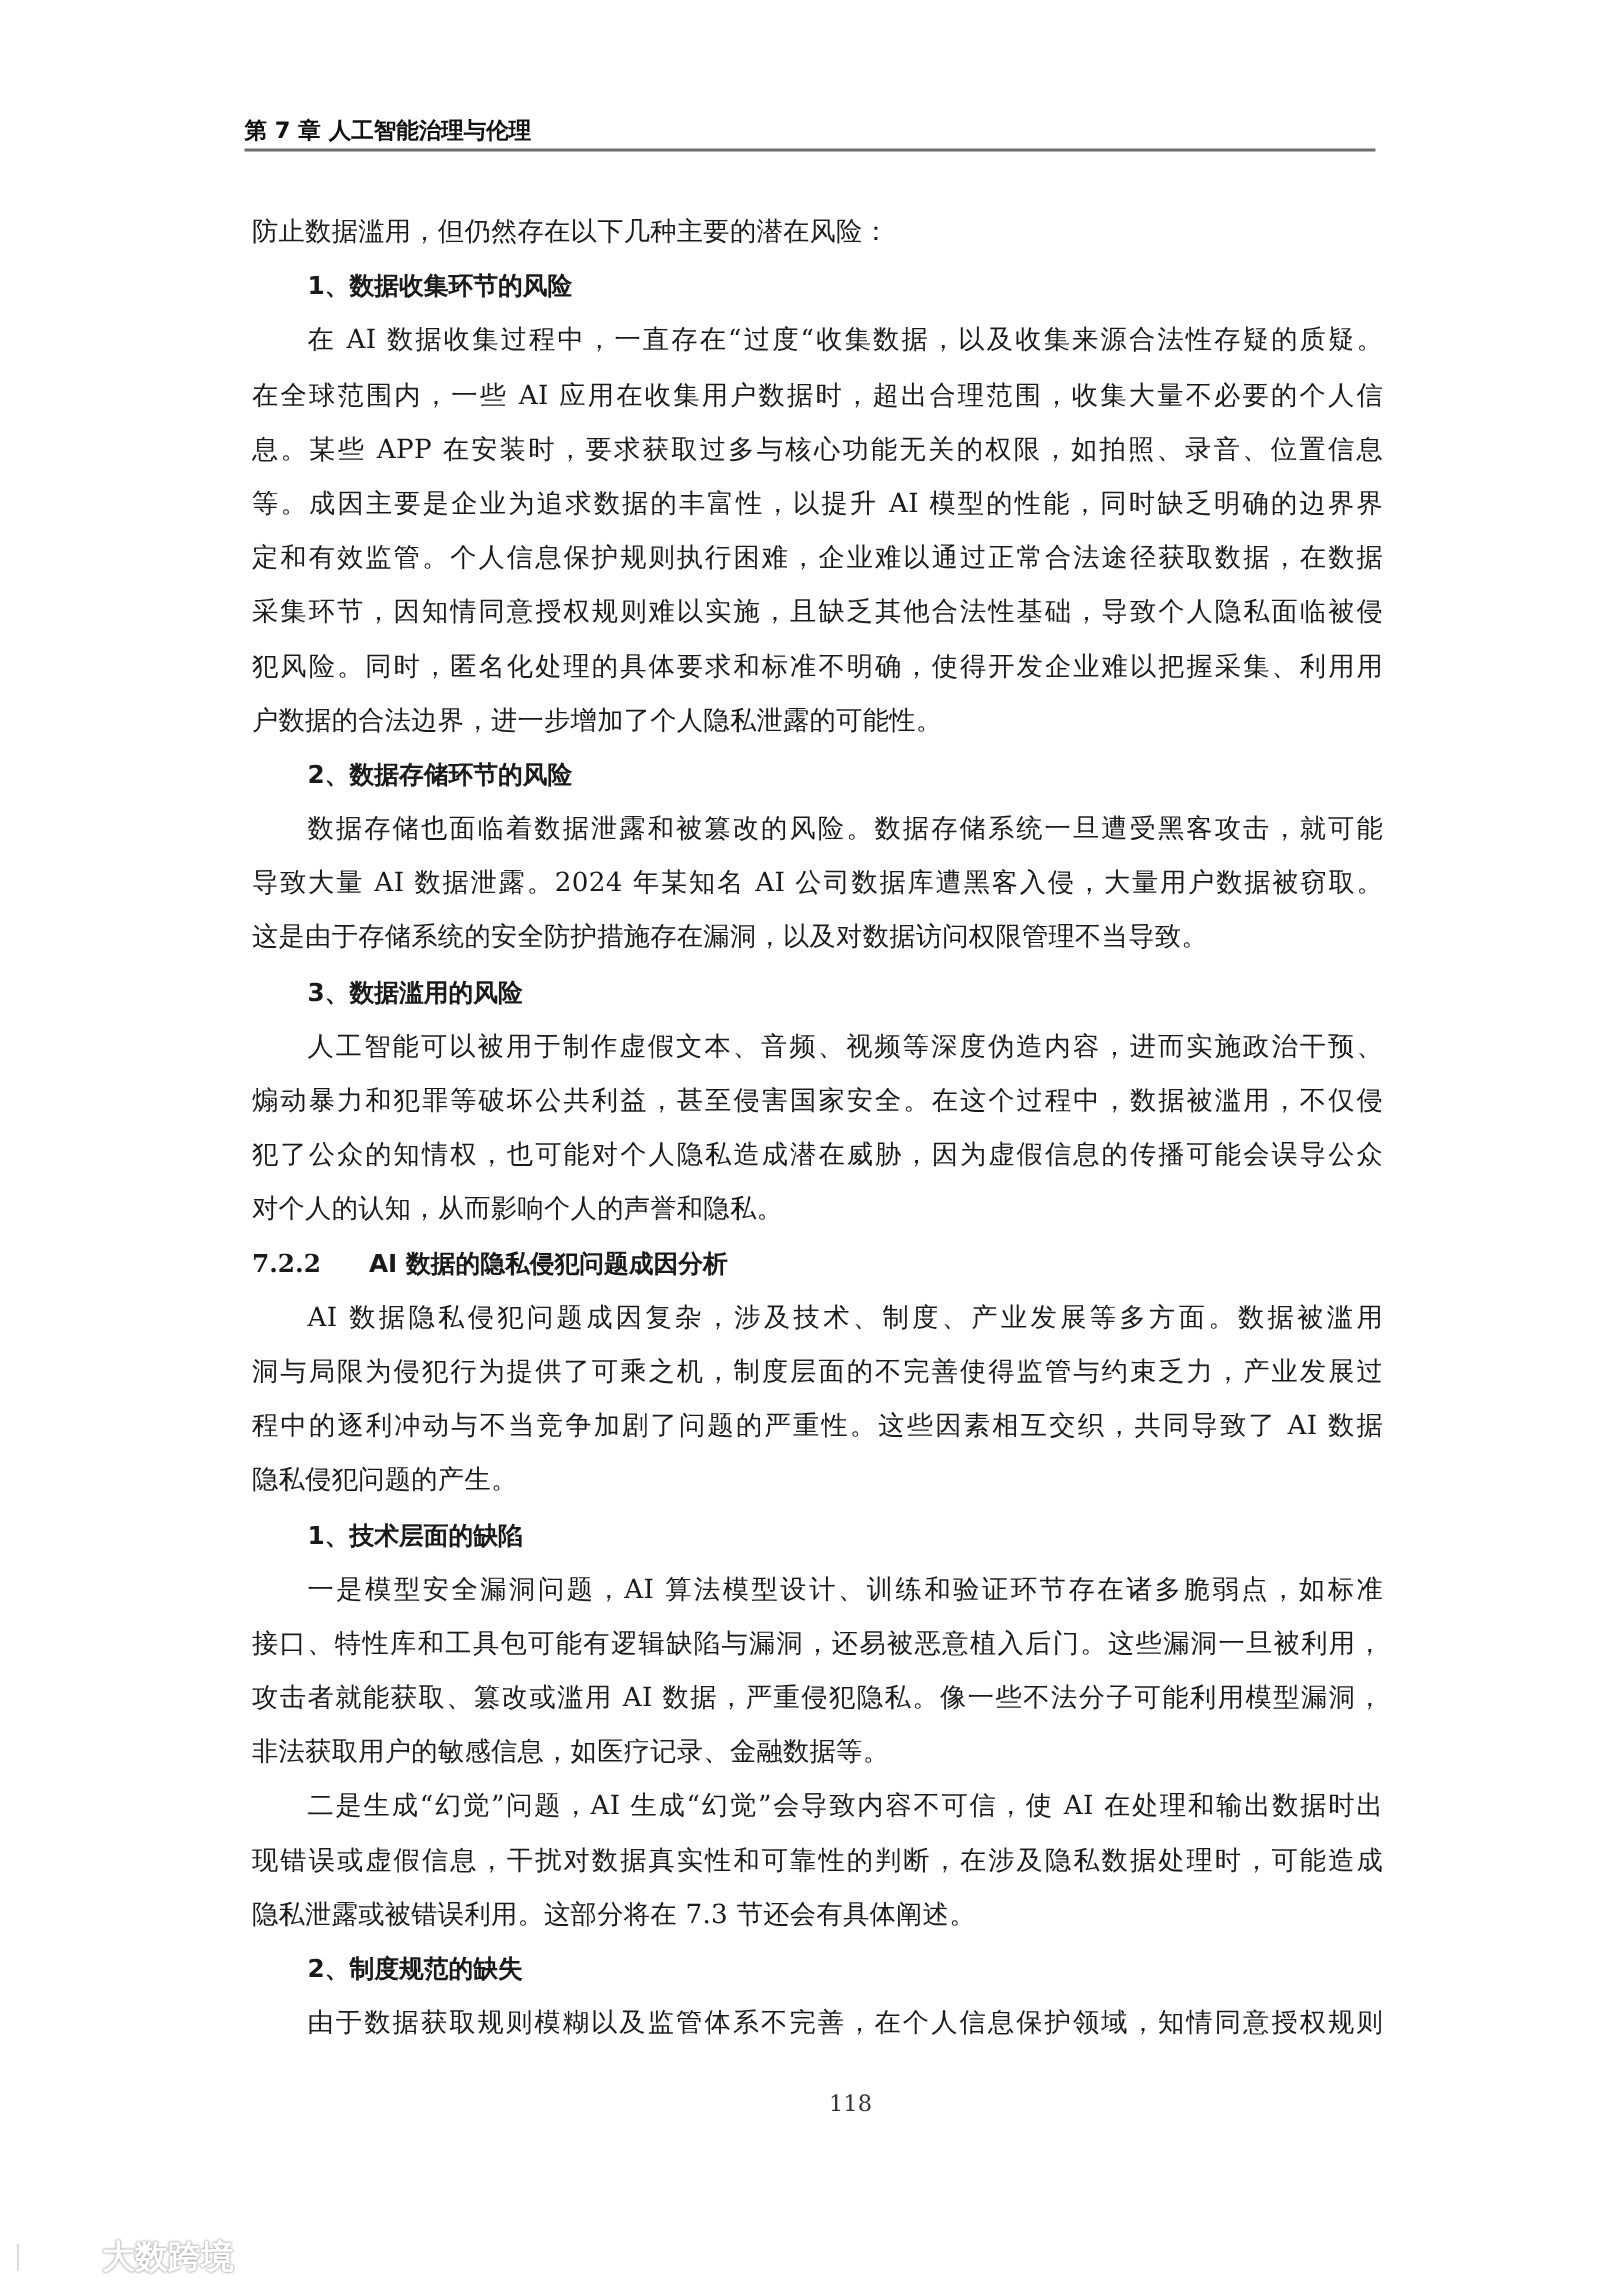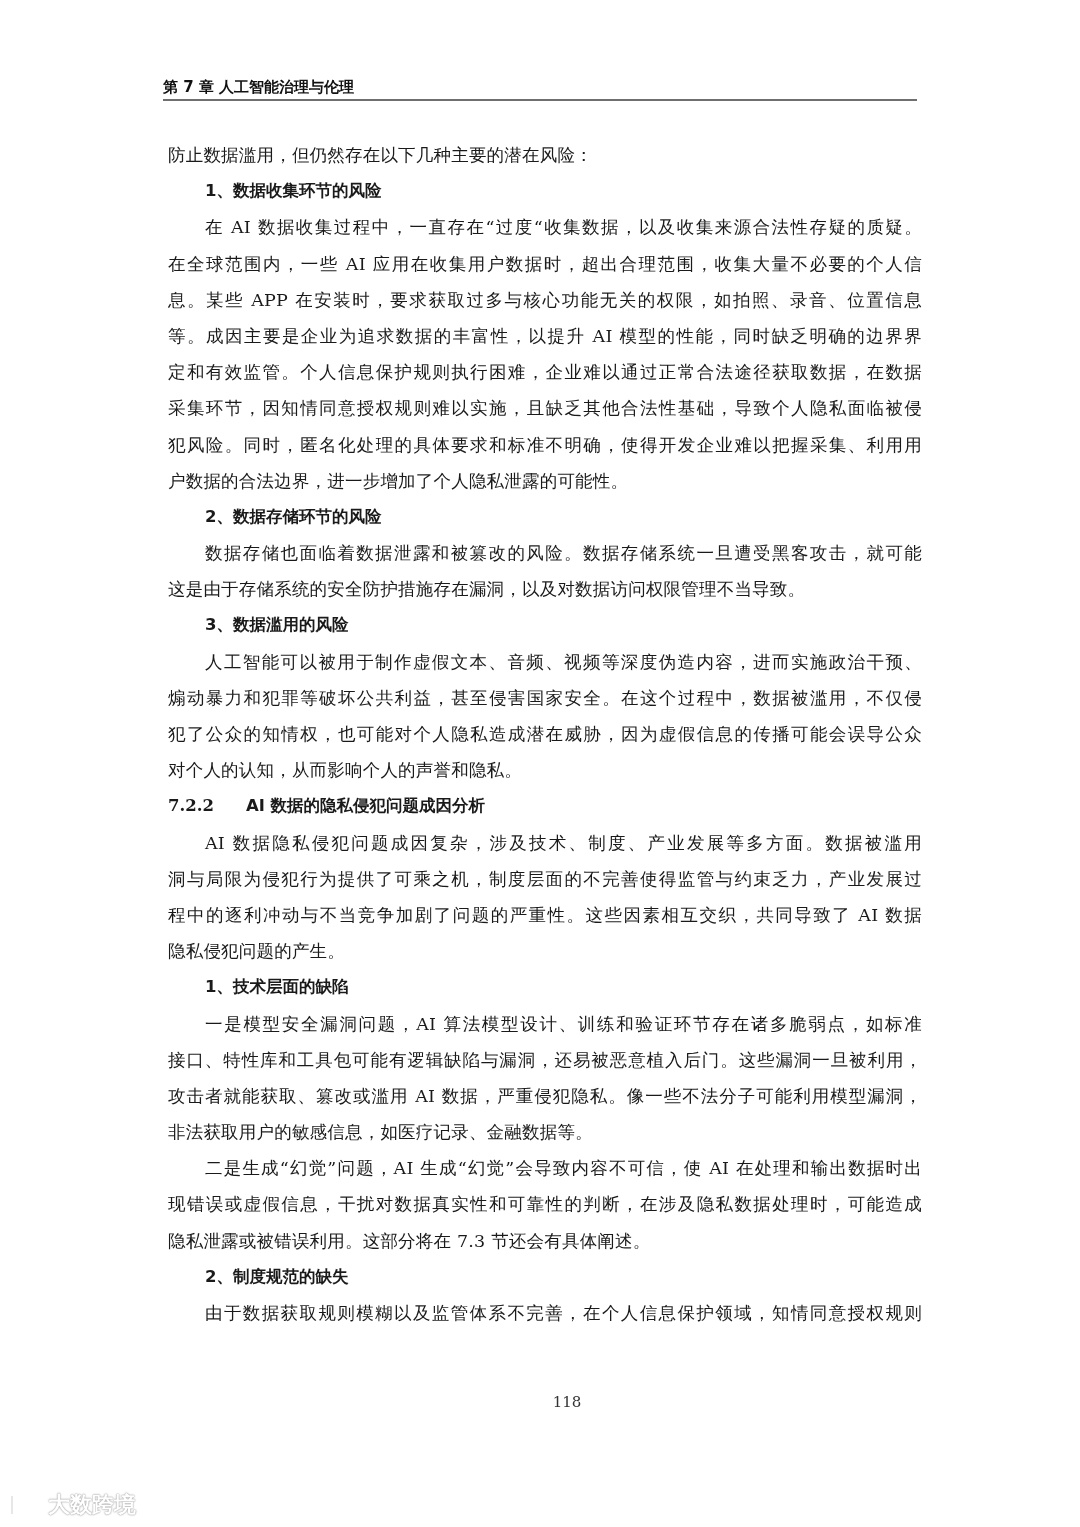--- a/index.html
+++ b/index.html
@@ -84,21 +84,21 @@
       font-size: 15px;
       color: #333;
       padding-left: 27px;
     }
     .watermark {
       position: absolute;
       left: 8px;
       top: 1490px;
       display: flex;
       align-items: center;
-      gap: 0;
+      gap: 20px;
       color: #ffffff;
       font-family: "DejaVu Sans", "Liberation Sans", sans-serif;
       font-weight: bold;
       font-size: 22px;
       text-shadow: 0 0 1px #888, 0 0 2px #999;
       opacity: 0.9;
     }
     .watermark svg {
       display: block;
     }
@@ -117,20 +117,21 @@
   <div class="line">在全球范围内，一些 AI 应用在收集用户数据时，超出合理范围，收集大量不必要的个人信</div>
   <div class="line">息。某些 APP 在安装时，要求获取过多与核心功能无关的权限，如拍照、录音、位置信息</div>
   <div class="line">等。成因主要是企业为追求数据的丰富性，以提升 AI 模型的性能，同时缺乏明确的边界界</div>
   <div class="line">定和有效监管。个人信息保护规则执行困难，企业难以通过正常合法途径获取数据，在数据</div>
   <div class="line">采集环节，因知情同意授权规则难以实施，且缺乏其他合法性基础，导致个人隐私面临被侵</div>
   <div class="line">犯风险。同时，匿名化处理的具体要求和标准不明确，使得开发企业难以把握采集、利用用</div>
   <div class="line last">户数据的合法边界，进一步增加了个人隐私泄露的可能性。</div>
 
   <div class="heading">2、数据存储环节的风险</div>
   <div class="line indent">数据存储也面临着数据泄露和被篡改的风险。数据存储系统一旦遭受黑客攻击，就可能</div>
+  <div class="line">导致大量 AI 数据泄露。2024 年某知名 AI 公司数据库遭黑客入侵，大量用户数据被窃取。</div>
   <div class="line last">这是由于存储系统的安全防护措施存在漏洞，以及对数据访问权限管理不当导致。</div>
 
   <div class="heading">3、数据滥用的风险</div>
   <div class="line indent">人工智能可以被用于制作虚假文本、音频、视频等深度伪造内容，进而实施政治干预、</div>
   <div class="line">煽动暴力和犯罪等破坏公共利益，甚至侵害国家安全。在这个过程中，数据被滥用，不仅侵</div>
   <div class="line">犯了公众的知情权，也可能对个人隐私造成潜在威胁，因为虚假信息的传播可能会误导公众</div>
   <div class="line last">对个人的认知，从而影响个人的声誉和隐私。</div>
 
   <div class="section-heading">
     <span class="num">7.2.2</span><span>AI 数据的隐私侵犯问题成因分析</span>

